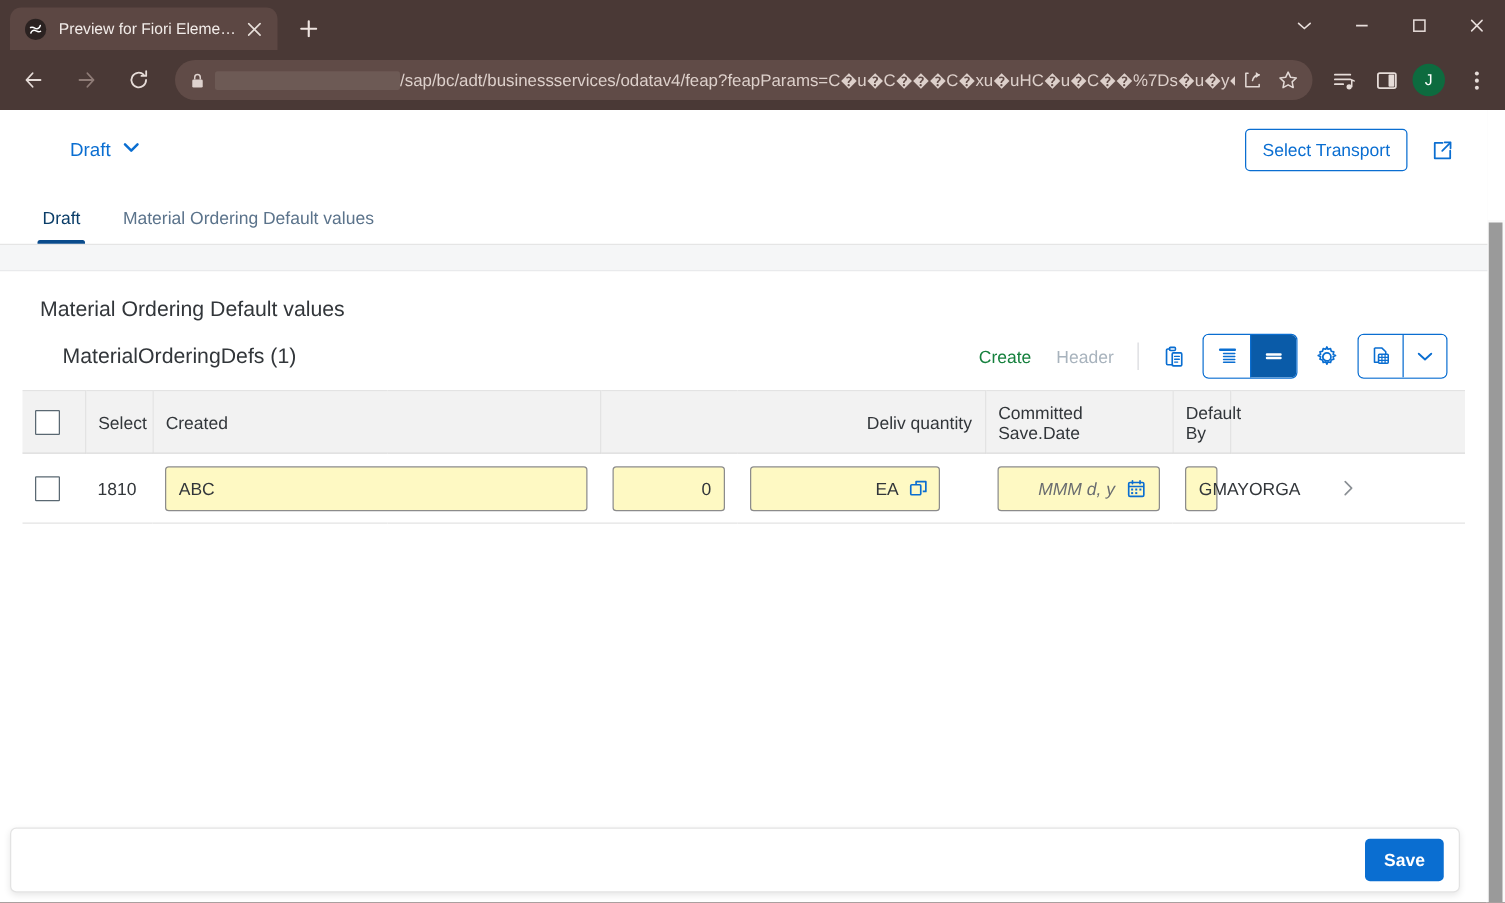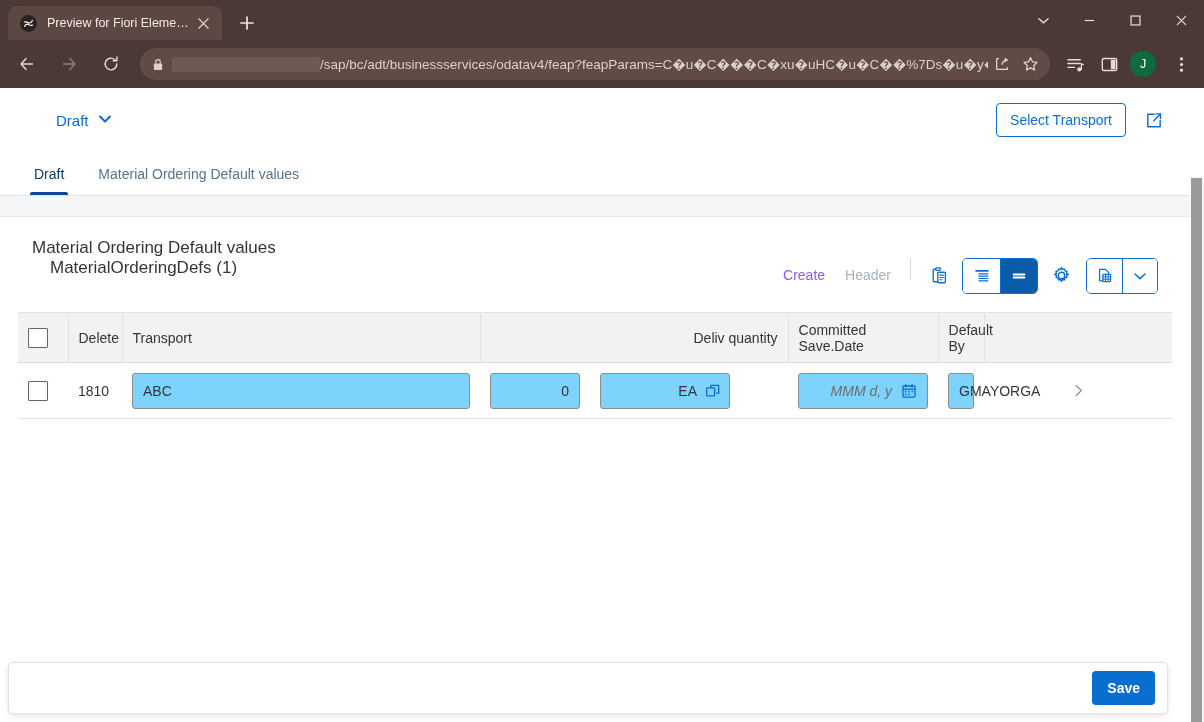--- a/index.html
+++ b/index.html
@@ -155,26 +155,26 @@
     background: #fff; flex: 1 1 auto;
     border-top: 1px solid #e9eaec;
     padding: 0;
     overflow: hidden;
   }
   .section-title {
     font-size: 17px; color: #32363a; padding: 21px 0 0 32px;
   }
   .table-block { padding: 0 18px 0 18px; }
   .table-toolbar {
-    height: 54px; display: flex; 
+    height: 54px; display: flex; align-items: center;
     padding: 0 14px 0 32px; gap: 0;
   }
   .table-toolbar-title { font-size: 17px; color: #32363a; }
   .tt-link {
-    font-size: 14px; color: #8b5cf6; padding: 0 10px; height: 34px;
+    font-size: 14px; color: #15803d; padding: 0 10px; height: 34px;
     display: flex; align-items: center;
   }
   .tt-link.disabled { color: #a8b3bd; }
   .tt-sep { width: 1px; height: 22px; background: #d9dade; margin: 0 9px; }
   .tt-icon {
     width: 38px; height: 34px; display: flex; align-items: center;
     justify-content: center; color: #0a6ed1;
   }
   .seg {
     display: flex; border: 1px solid #0a6ed1; border-radius: 5px;
@@ -211,21 +211,21 @@
     height: 56px; padding: 0 10px; font-size: 14px; color: #32363a;
     border-bottom: 1px solid #e3e3e3; vertical-align: middle;
     background: #fff;
   }
   .chk {
     width: 20px; height: 20px; border: 1px solid #5a6872;
     background: #fff; border-radius: 1px; display: block;
   }
   .cell-input {
     width: 100%; height: 36px; border: 1px solid #8c8c8c; border-radius: 3px;
-    background: #7dd3fc; font-size: 14px; color: #32363a;
+    background: #fef9c3; font-size: 14px; color: #32363a;
     padding: 0 10px; font-family: "Liberation Sans", sans-serif;
     display: flex; align-items: center;
   }
   .cell-input.right { justify-content: flex-end; }
   .cell-input.vh { justify-content: flex-end; gap: 8px; padding-right: 8px; }
   .cell-input .vh-ico { color: #0a6ed1; display: flex; align-items: center; }
   .cell-input .ph { color: #6a6d70; font-style: italic; flex: 1 1 auto; text-align: right; }
   .cell-input .cal { color: #0a6ed1; display: flex; align-items: center; margin-left: 9px;}
   .row-nav { color: #8a8f94; display: flex; align-items: center; justify-content: center; }
 
@@ -472,22 +472,22 @@
               <col style="width:198px">
               <col style="width:150px">
               <col style="width:46px">
               <col>
             </colgroup>
             <thead>
               <tr>
                 <th class="plain">
                   <span class="chk"></span>
                 </th>
-                <th>Delete</th>
-                <th colspan="2">Transport</th>
+                <th>Select</th>
+                <th colspan="2">Created</th>
                 <th class="num" colspan="2">Deliv quantity</th>
                 <th>Committed Save.Date</th>
                 <th>Default By</th>
                 <th class="last"></th>
               </tr>
             </thead>
             <tbody>
               <tr>
                 <td>
                   <span class="chk"></span>
@@ -497,21 +497,21 @@
                   <div class="cell-input">
                     <span>ABC</span>
                   </div>
                 </td>
                 <td>
                   <div class="cell-input right">
                     <span>0</span>
                   </div>
                 </td>
                 <td style="padding-right:0;overflow:hidden">
-                  <div class="cell-input vh" style="width:130px">
+                  <div class="cell-input vh" style="width:152px">
                     <span>EA</span>
                     <span class="vh-ico">
                       <svg width="16" height="16" viewBox="0 0 18 18">
                         <rect x="1.8" y="5.4" width="9" height="9" rx="1" stroke="currentColor" stroke-width="1.5" fill="none"></rect>
                         <path d="M6.6 5.4V2.6h8.8v8.8h-2.8" stroke="currentColor" stroke-width="1.5" fill="none" stroke-linejoin="round"></path>
                       </svg>
                     </span>
                   </div>
                 </td>
                 <td>

